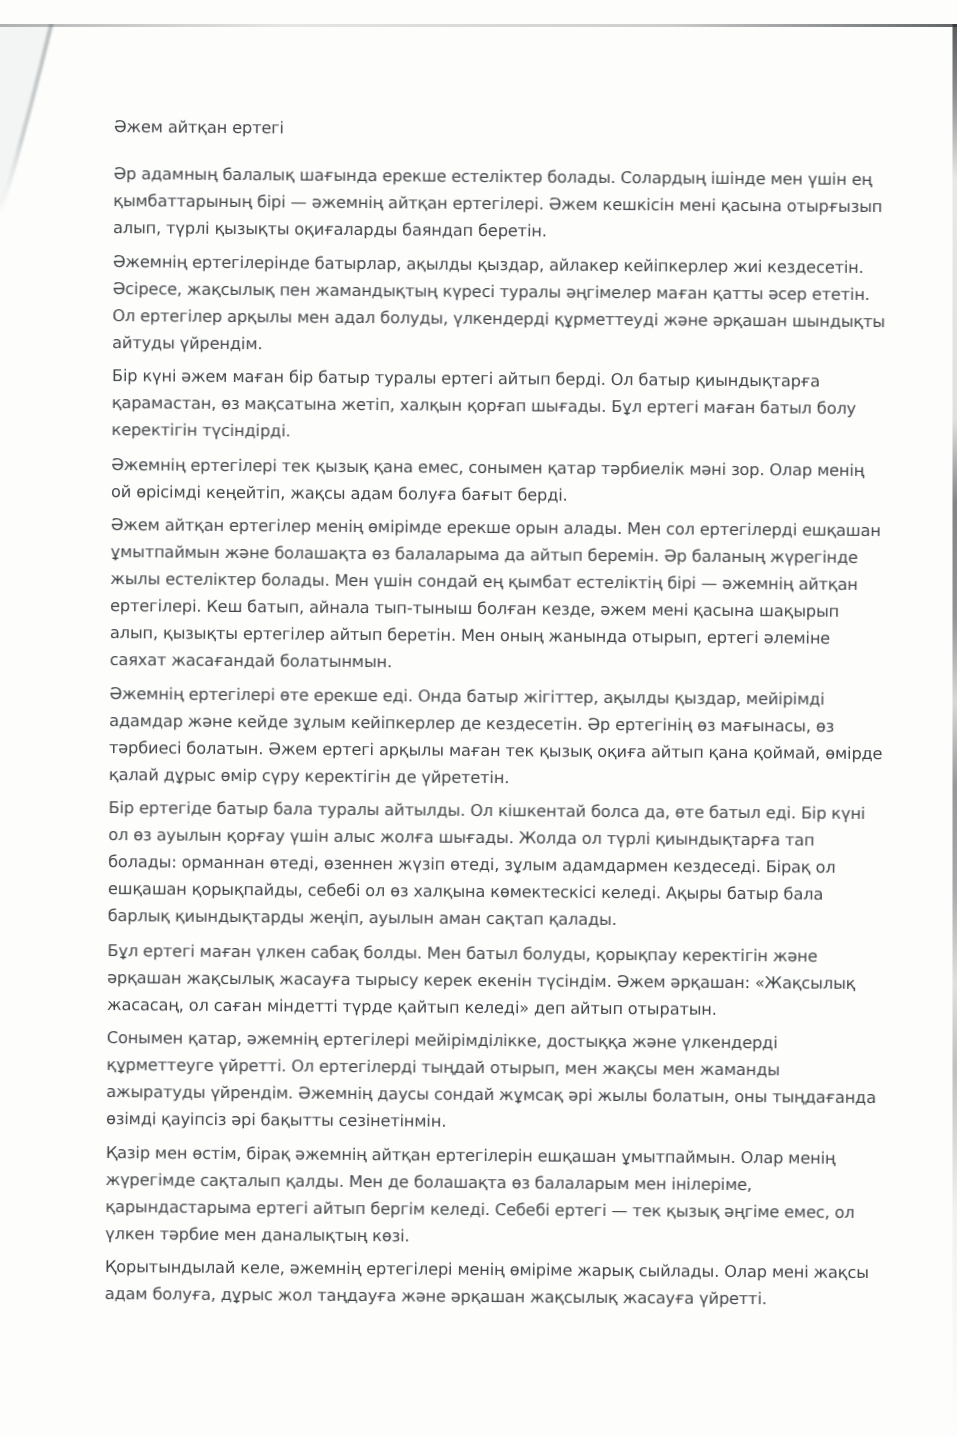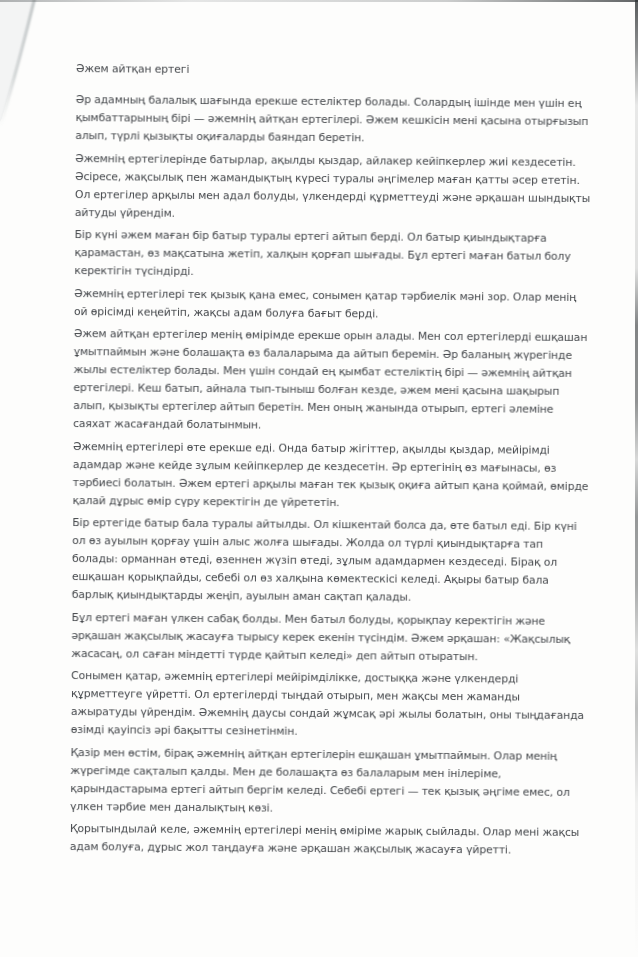--- a/index.html
+++ b/index.html
@@ -10,20 +10,21 @@
   *{margin:0;padding:0;box-sizing:border-box;}
   html,body{width:638px;height:957px;overflow:hidden;}
   body{
     background:var(--paper);
     font-family:"DejaVu Sans", sans-serif;
     position:relative;
   }
   .scan{
     position:absolute;inset:0;
     background:var(--paper);
+    margin-top:16px;
   }
   
   .top-edge{
     position:absolute;top:0;left:0;right:0;height:2px;
     background:linear-gradient(to right,
       rgba(90,95,97,.45), rgba(120,125,128,.18) 30%,
       rgba(90,95,97,.30) 70%, rgba(46,50,52,.75) 100%);
     pointer-events:none;
   }
   .right-edge{

